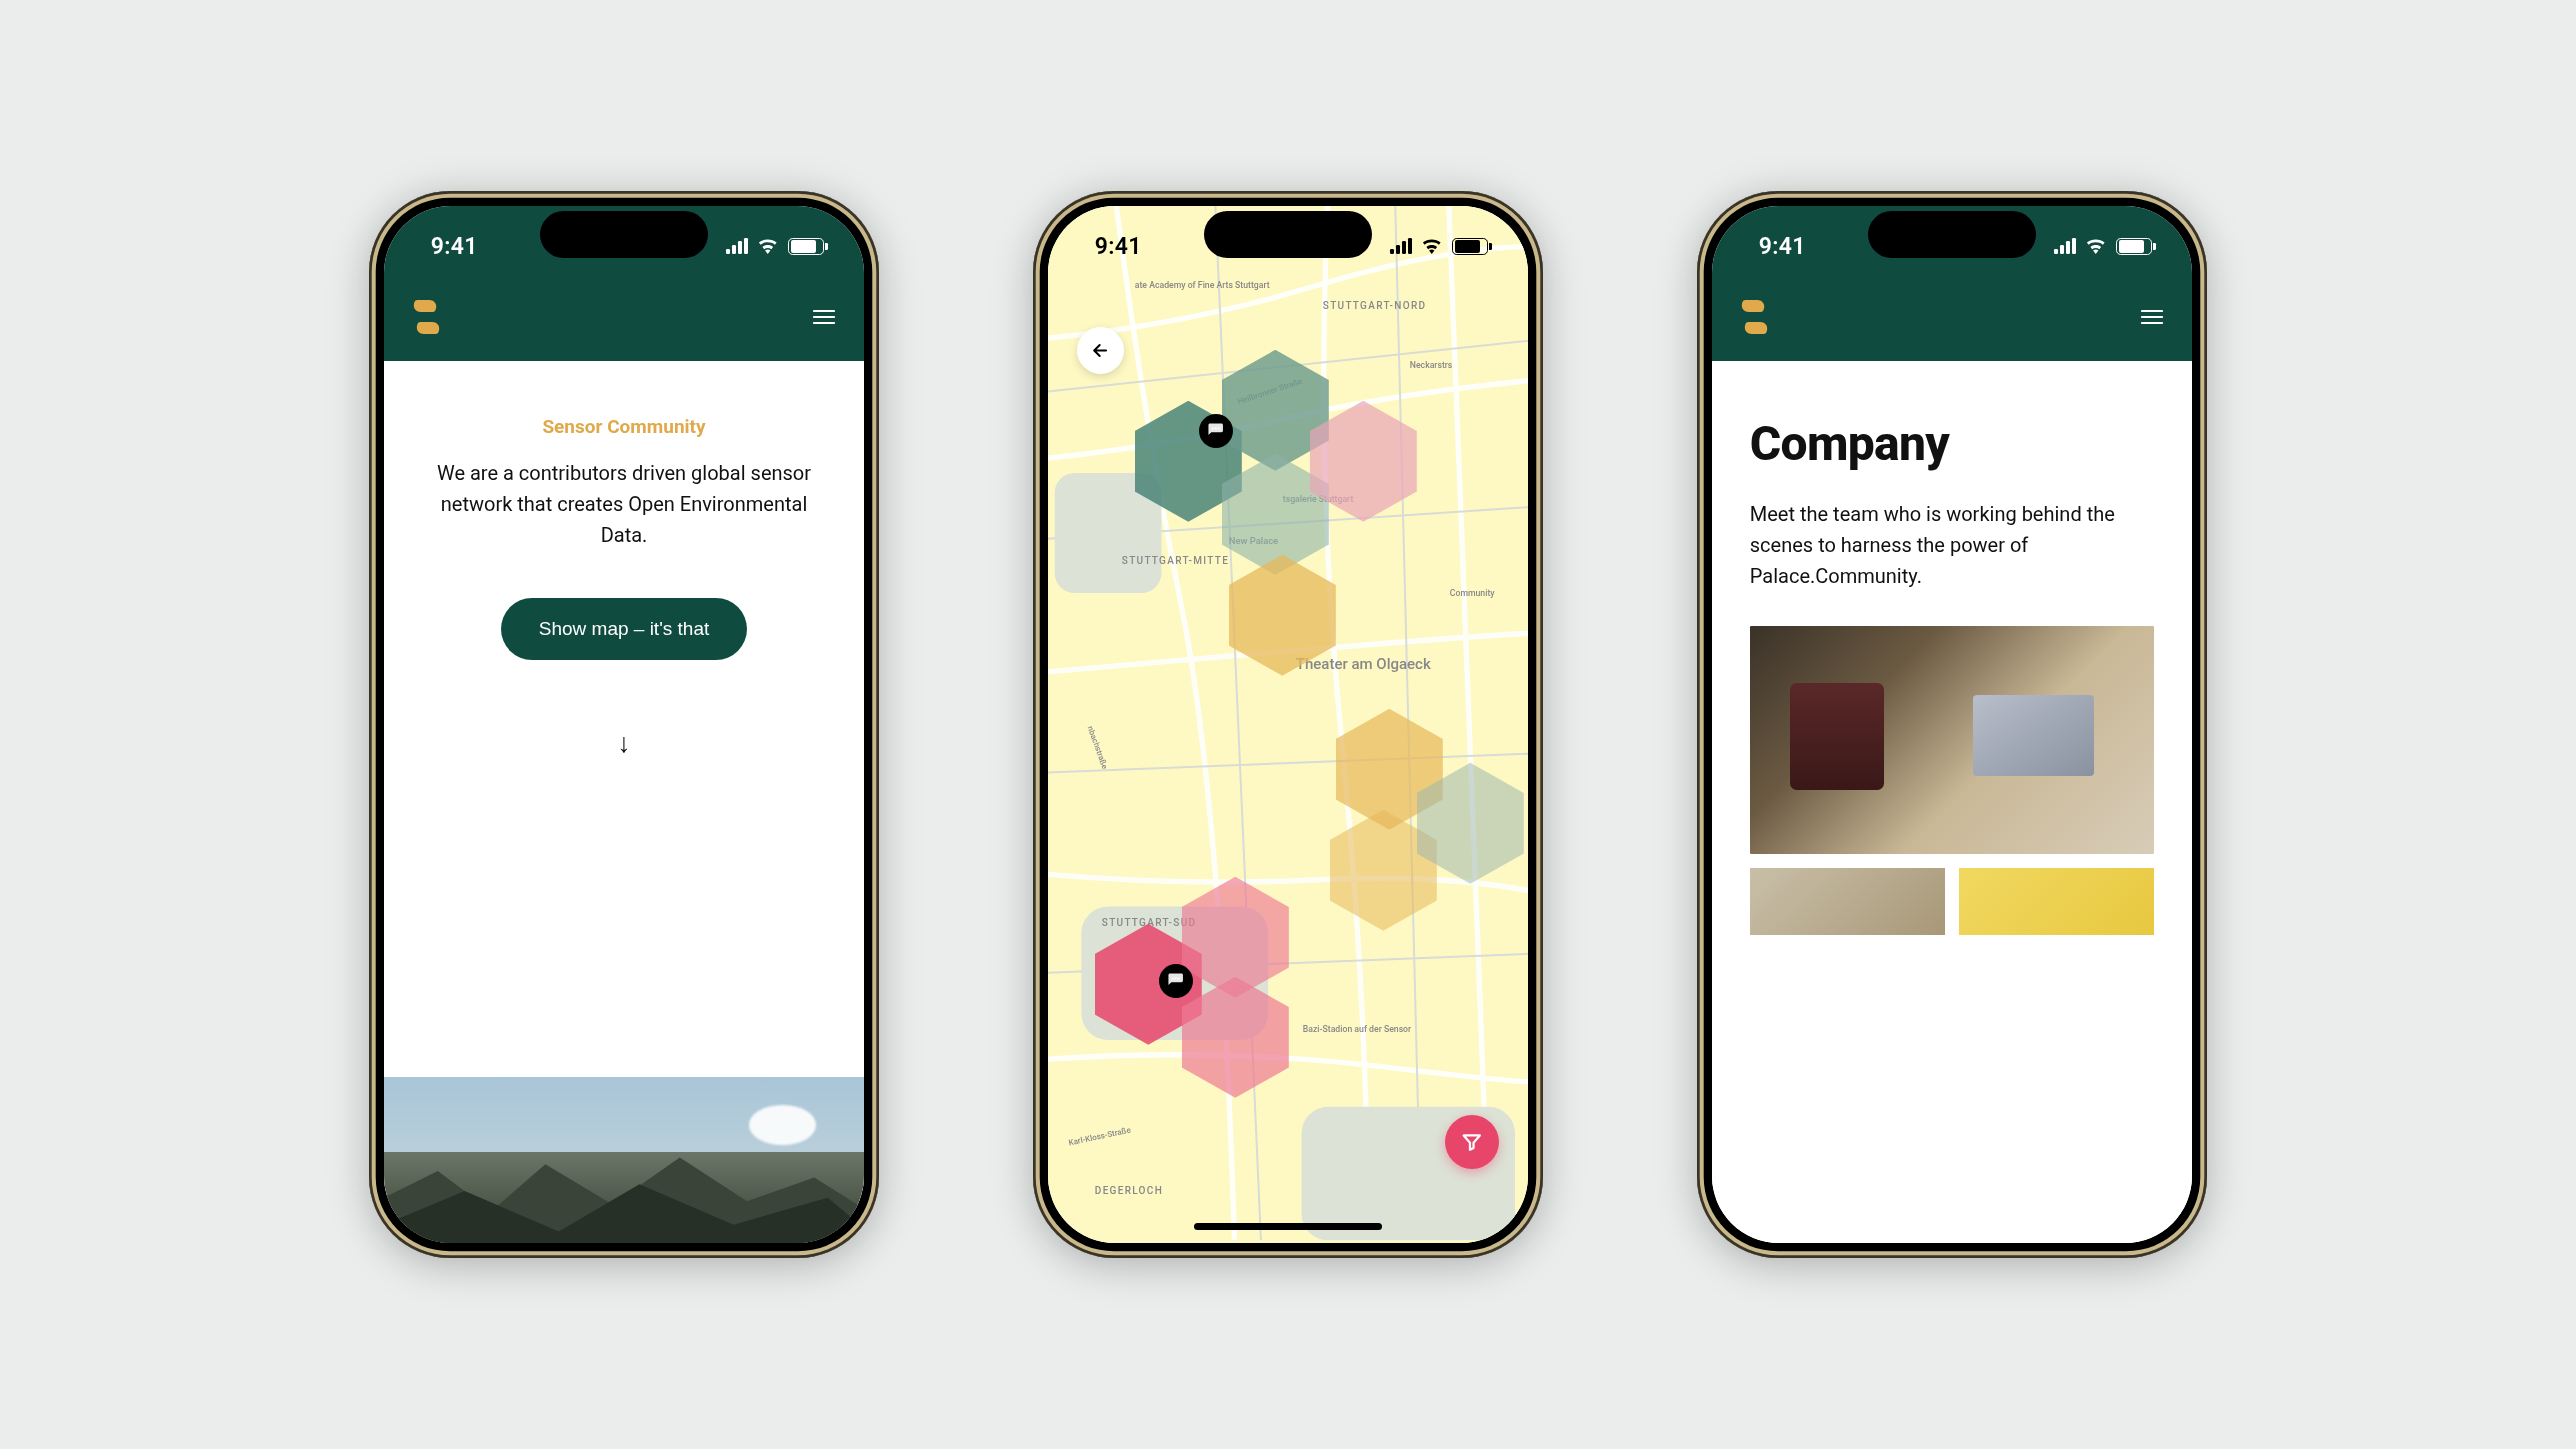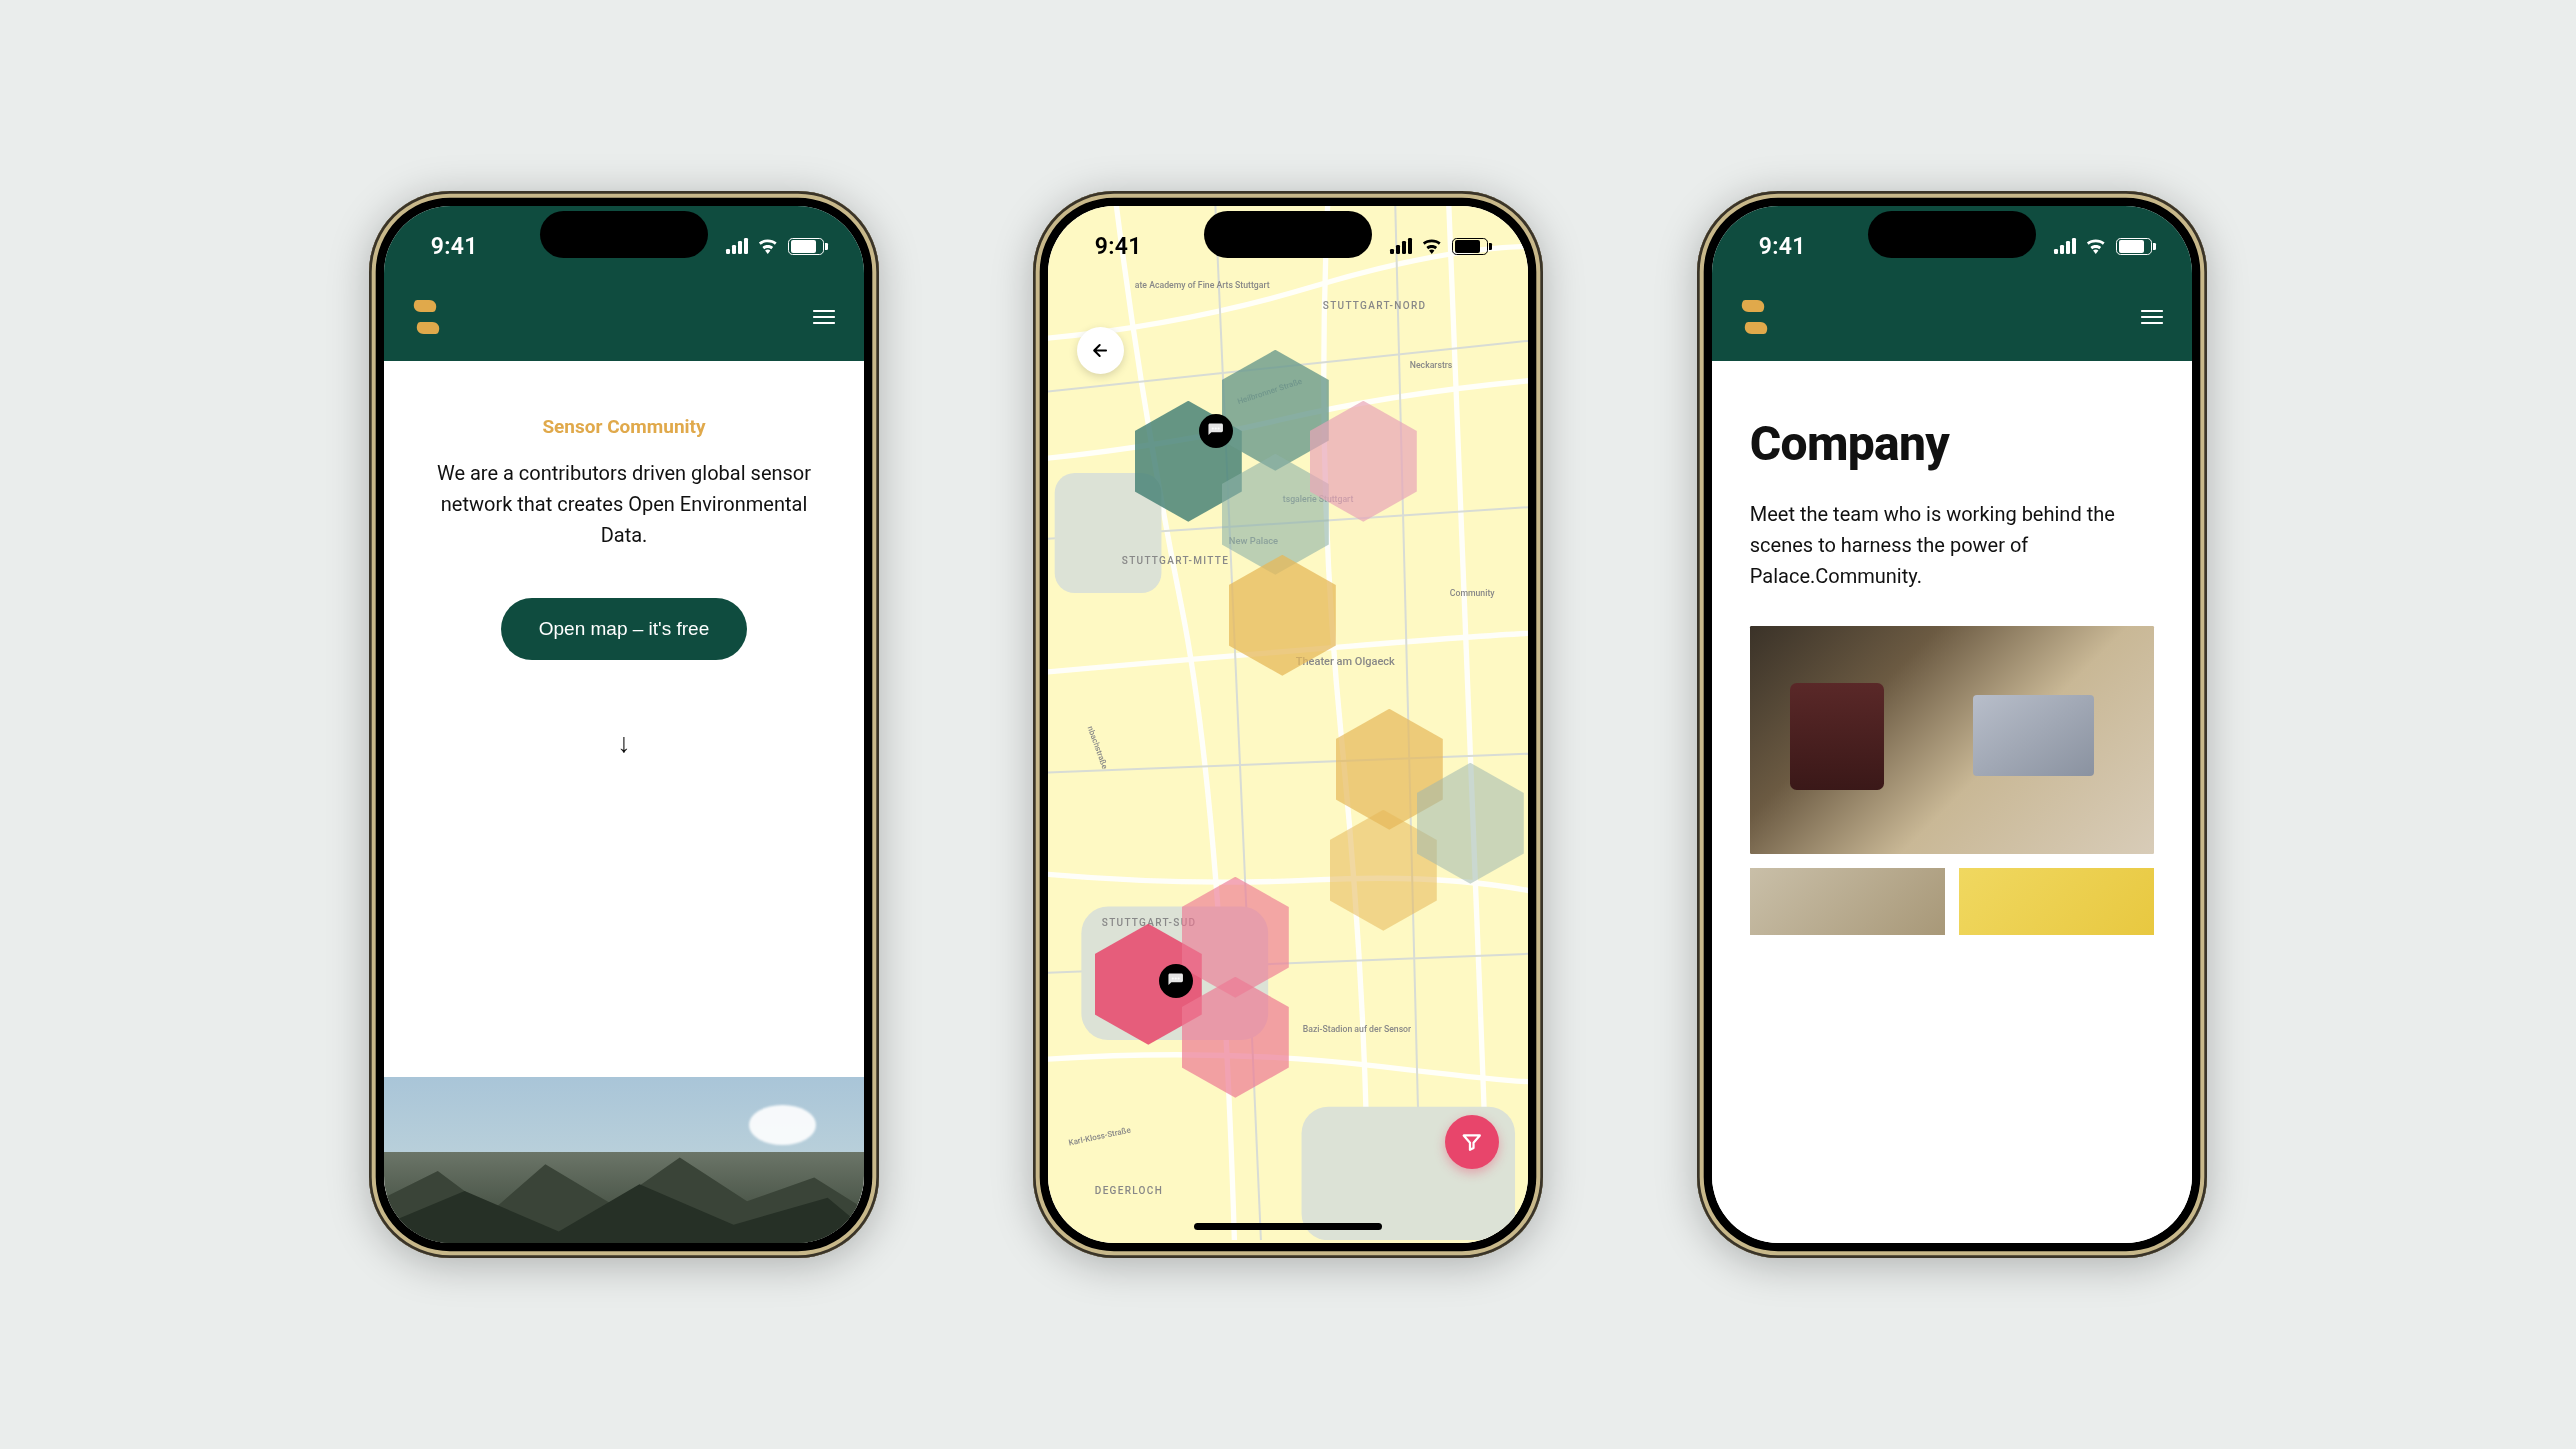--- a/index.html
+++ b/index.html
@@ -153,21 +153,21 @@
         <div class="menu-icon">
             <span></span>
             <span></span>
             <span></span>
           </div>
       </div>
     </div>
     <div class="s1-content">
       <div class="eyebrow">Sensor Community</div>
       <p class="hero-sub">We are a contributors driven global sensor network that creates Open Environmental Data.</p>
-      <button class="cta-btn">Open map – it's free</button>
+      <button class="cta-btn">Show map – it's that</button>
       <div class="scroll-arrow">↓</div>
       <div class="hero-image">
         <svg class="mountain-ridge" viewBox="0 0 720 180" preserveAspectRatio="none">
           <polygon fill="#3a4438" points="0,180 0,80 80,40 160,100 240,30 340,90 440,20 540,85 640,50 720,100 720,180"></polygon>
           <polygon fill="#263026" points="0,180 0,120 120,70 260,130 380,60 520,120 660,80 720,130 720,180"></polygon>
         </svg>
       </div>
     </div>
   </div>
 </div>
@@ -201,21 +201,21 @@
           <rect x="10" y="400" width="160" height="180" rx="30"></rect>
         </g>
       </svg>
       <div class="map-labels">
         <span style="top:74px;left:87px;font-size:8.7px;text-transform:none;letter-spacing:0;">ate Academy of Fine Arts Stuttgart</span>
         <span style="top:94px;left:275px;">STUTTGART-NORD</span>
         <span style="top:349px;left:74px;">STUTTGART-MITTE</span>
         <span style="top:711px;left:54px;">STUTTGART-SUD</span>
         <span style="top:329px;left:181px;font-size:9.4px;text-transform:none;letter-spacing:0;">New Palace</span>
         <span style="top:288px;left:235px;font-size:8.7px;text-transform:none;letter-spacing:0;">tsgalerie Stuttgart</span>
-        <span style="top:449px;left:248px;font-size:11px;text-transform:none;letter-spacing:0;">Theater am Olgaeck</span>
+        <span style="top:449px;left:248px;font-size:15px;text-transform:none;letter-spacing:0;">Theater am Olgaeck</span>
         <span style="top:818px;left:255px;font-size:8.7px;text-transform:none;letter-spacing:0;">Bazi-Stadion auf der Sensor</span>
         <span style="top:979px;left:47px;">DEGERLOCH</span>
         <span style="top:154px;left:362px;font-size:8.7px;text-transform:none;letter-spacing:0;">Neckarstrs</span>
         <span style="top:181px;left:188px;font-size:8px;text-transform:none;letter-spacing:0;transform:rotate(-18deg);">Heilbronner Straße</span>
         <span style="top:382px;left:402px;font-size:8.7px;text-transform:none;letter-spacing:0;">Community</span>
         <span style="top:926px;left:20px;font-size:8px;text-transform:none;letter-spacing:0;transform:rotate(-12deg);">Karl-Kloss-Straße</span>
         <span style="top:537px;left:27px;font-size:8px;text-transform:none;letter-spacing:0;transform:rotate(70deg);">nbachstraße</span>
       </div>
       <div class="hex-layer" id="hex-layer">
           <div class="hexagon" style="left: 87px; top: 195px; background: rgb(74, 132, 120); opacity: 0.85;"></div>

